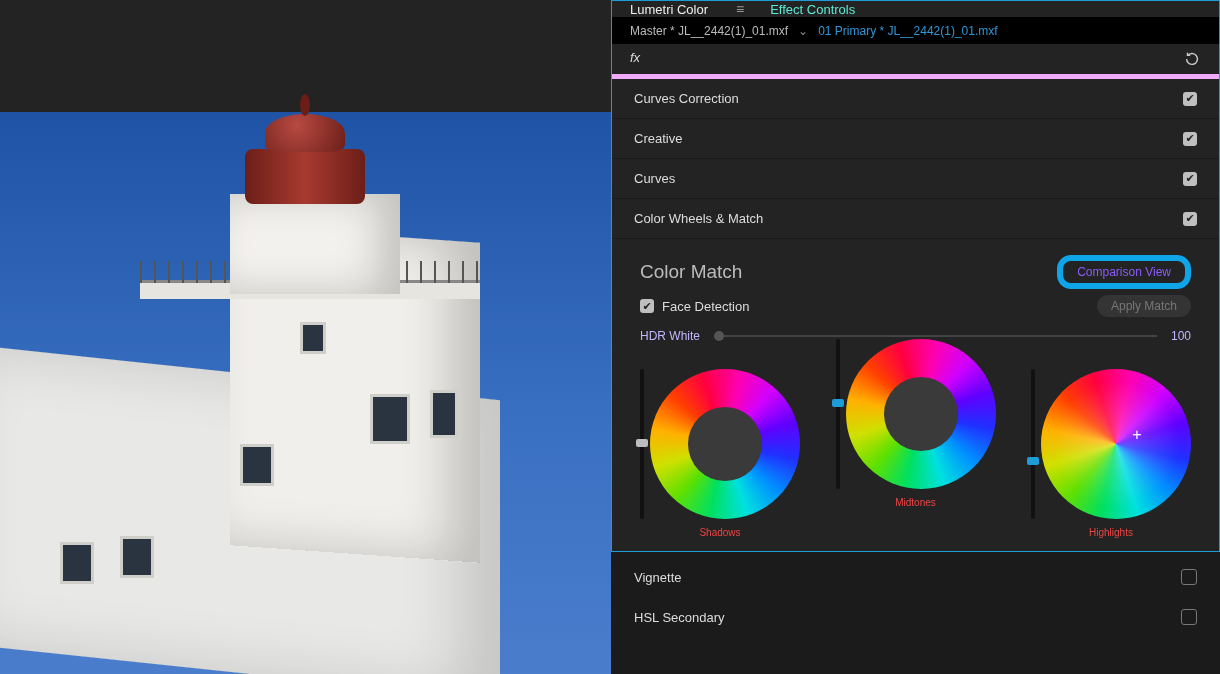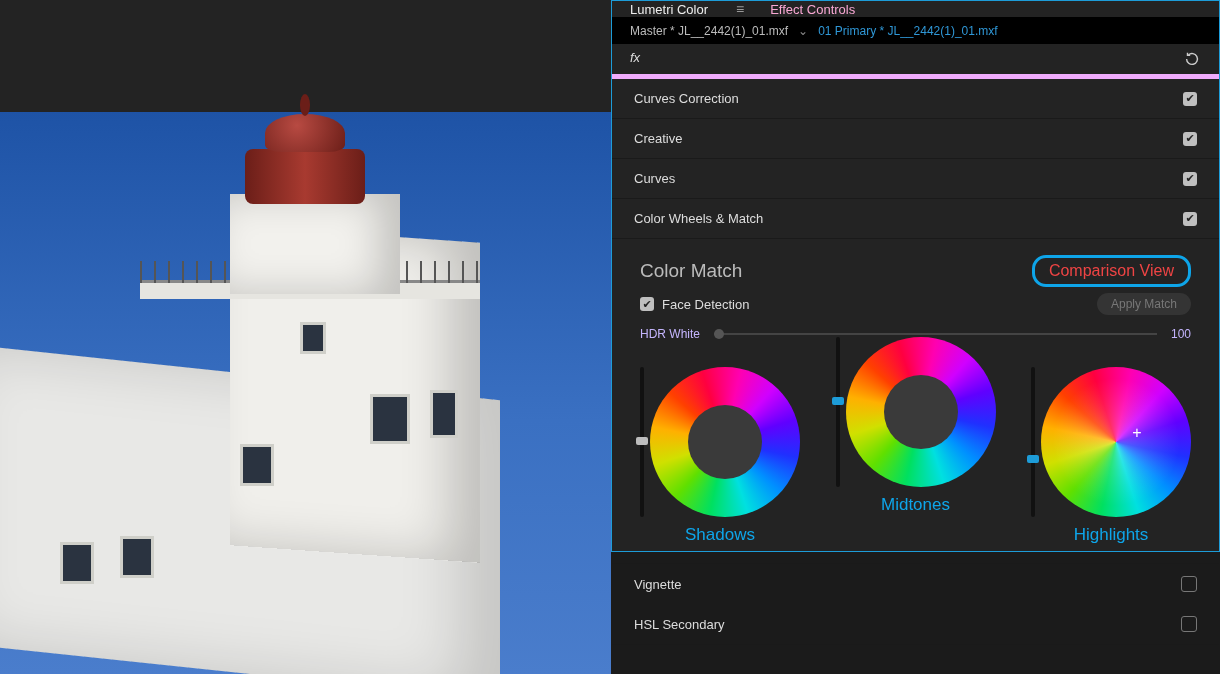--- a/index.html
+++ b/index.html
@@ -14,56 +14,56 @@
   .lh .win{position:absolute;width:28px;height:36px;background:#2a3340;border:3px solid #cfcfc9}
   .lh .tower{position:absolute;left:230px;bottom:380px;width:170px;height:100px;background:#f2f1ed;box-shadow:inset -20px 0 40px rgba(0,0,0,.2)}
   .lh .lamp{position:absolute;left:245px;bottom:470px;width:120px;height:55px;background:linear-gradient(90deg,#6b1e18,#a83a30,#6b1e18);border-radius:8px}
   .lh .dome{position:absolute;left:265px;bottom:522px;width:80px;height:38px;background:radial-gradient(circle at 40% 30%,#b84a42,#6b1e18);border-radius:50% 50% 20% 20%}
   .lh .spire{position:absolute;left:300px;bottom:558px;width:10px;height:22px;background:#6b1e18;border-radius:50%}
   .lh .balcony{position:absolute;left:140px;bottom:375px;width:340px;height:16px;background:#e6e5e0;box-shadow:0 -3px 0 #888}
   .lh .rail{position:absolute;left:140px;bottom:391px;width:340px;height:22px;background:repeating-linear-gradient(90deg,#555 0 2px,transparent 2px 14px)}
   
   .panel{flex:1;height:552px;background:#232323;border:1px solid #1d9cd8;border-left-width:1px;box-sizing:border-box;display:flex;flex-direction:column}
   .tabs{display:flex;align-items:center;gap:28px;padding:0 18px;height:34px;border-bottom:1px solid #000;font-size:13px}
-  .tab{color:#f9a8d4;cursor:pointer}
+  .tab{color:#5eead4;cursor:pointer}
   .tab.active{color:#eee;border-bottom:2px solid #eee;padding-bottom:6px;margin-bottom:-8px}
   .tabmenu{color:#999;font-size:14px;letter-spacing:-2px;cursor:pointer}
   .breadcrumb{display:flex;align-items:center;gap:10px;padding:6px 18px;font-size:12px;background:#000000}
   .breadcrumb .master{color:#bbb}
   .breadcrumb .chev{color:#888}
   .breadcrumb .seq{color:#2f97d6}
   .fxrow{display:flex;padding:6px 18px;border-bottom:5px solid #f0abfc}
   .fxrow .fx{font-style:italic;color:#ddd;font-size:13px}
   .fxrow .spacer{flex:1}
   .reset{width:18px;height:18px;color:#ccc;cursor:pointer}
   .section{display:flex;align-items:center;justify-content:space-between;padding:12px 22px;border-bottom:1px solid #1a1a1a;color:#ddd;font-size:13px;cursor:pointer}
   .chk{width:14px;height:14px;border-radius:3px;background:#bfbfbf;display:flex;align-items:center;justify-content:center;color:#232323;font-size:11px;line-height:1}
   .chk.off{background:transparent;border:1px solid #777}
   
   .cwm{padding:10px 28px 18px 28px;border-bottom:1px solid #1a1a1a}
   .cwm .row{display:flex;align-items:center;justify-content:space-between;margin:6px 0}
   .cwm .lbl{color:#bbb;font-size:19px}
-  .btn-outline{border:3px solid #0ea5e9;border-radius:14px;padding:4px 14px;color:#ef4444;font-size:16px;cursor:pointer;background:transparent}
+  .btn-outline{border:6px solid #0ea5e9;border-radius:14px;padding:4px 14px;color:#8b5cf6;font-size:12px;cursor:pointer;background:transparent}
   .btn-solid{border:none;border-radius:14px;padding:4px 14px;color:#777;font-size:12px;background:#343434;cursor:default}
   .checkbox{display:flex;align-items:center;gap:8px;color:#ddd;font-size:13px;cursor:pointer}
   .checkbox .chk{width:14px;height:14px}
   .slider-row{display:flex;align-items:center;gap:14px;color:#c4b5fd;font-size:12px;margin-top:12px}
   .slider{flex:1;height:2px;background:#444;position:relative}
   .slider .knob{position:absolute;left:0;top:-4px;width:10px;height:10px;border-radius:50%;background:#555}
   .wheels{display:flex;justify-content:space-between;margin-top:26px;gap:4px}
   .wheelgrp{display:flex;flex-direction:column;align-items:center}
   .wheelwrap{display:flex;align-items:center;gap:6px}
   .vslider{width:4px;background:#111;position:relative;border-radius:2px}
   .vslider .vk{position:absolute;left:-4px;width:12px;height:8px;border-radius:2px}
   .wheel{border-radius:50%;position:relative;background:conic-gradient(from -18deg,
       #ff0040,#ff00b0,#d000ff,#6000ff,#2030ff,#0090ff,#00e0e0,#00e060,#60e000,#d0e000,#ffb000,#ff4000,#ff0040)}
   .wheel .donut{position:absolute;border-radius:50%;background:#3a3a3a}
   .wheel .overlay{position:absolute;inset:0;border-radius:50%;background:radial-gradient(circle at center,rgba(255,255,255,.25),rgba(0,0,0,0) 60%)}
   .wheel .plus{position:absolute;color:#fff;font-size:16px;font-weight:300;transform:translate(-50%,-50%)}
-  .wlabel{margin-top:8px;color:#0ea5e9;font-size:17px}
+  .wlabel{margin-top:8px;color:#ef4444;font-size:10px}
 </style>
 </head>
 <body>
 
 <div class="app">
 
   <div class="preview">
     <div class="sky"></div>
     <div class="lh">
       <div class="body1"></div>

